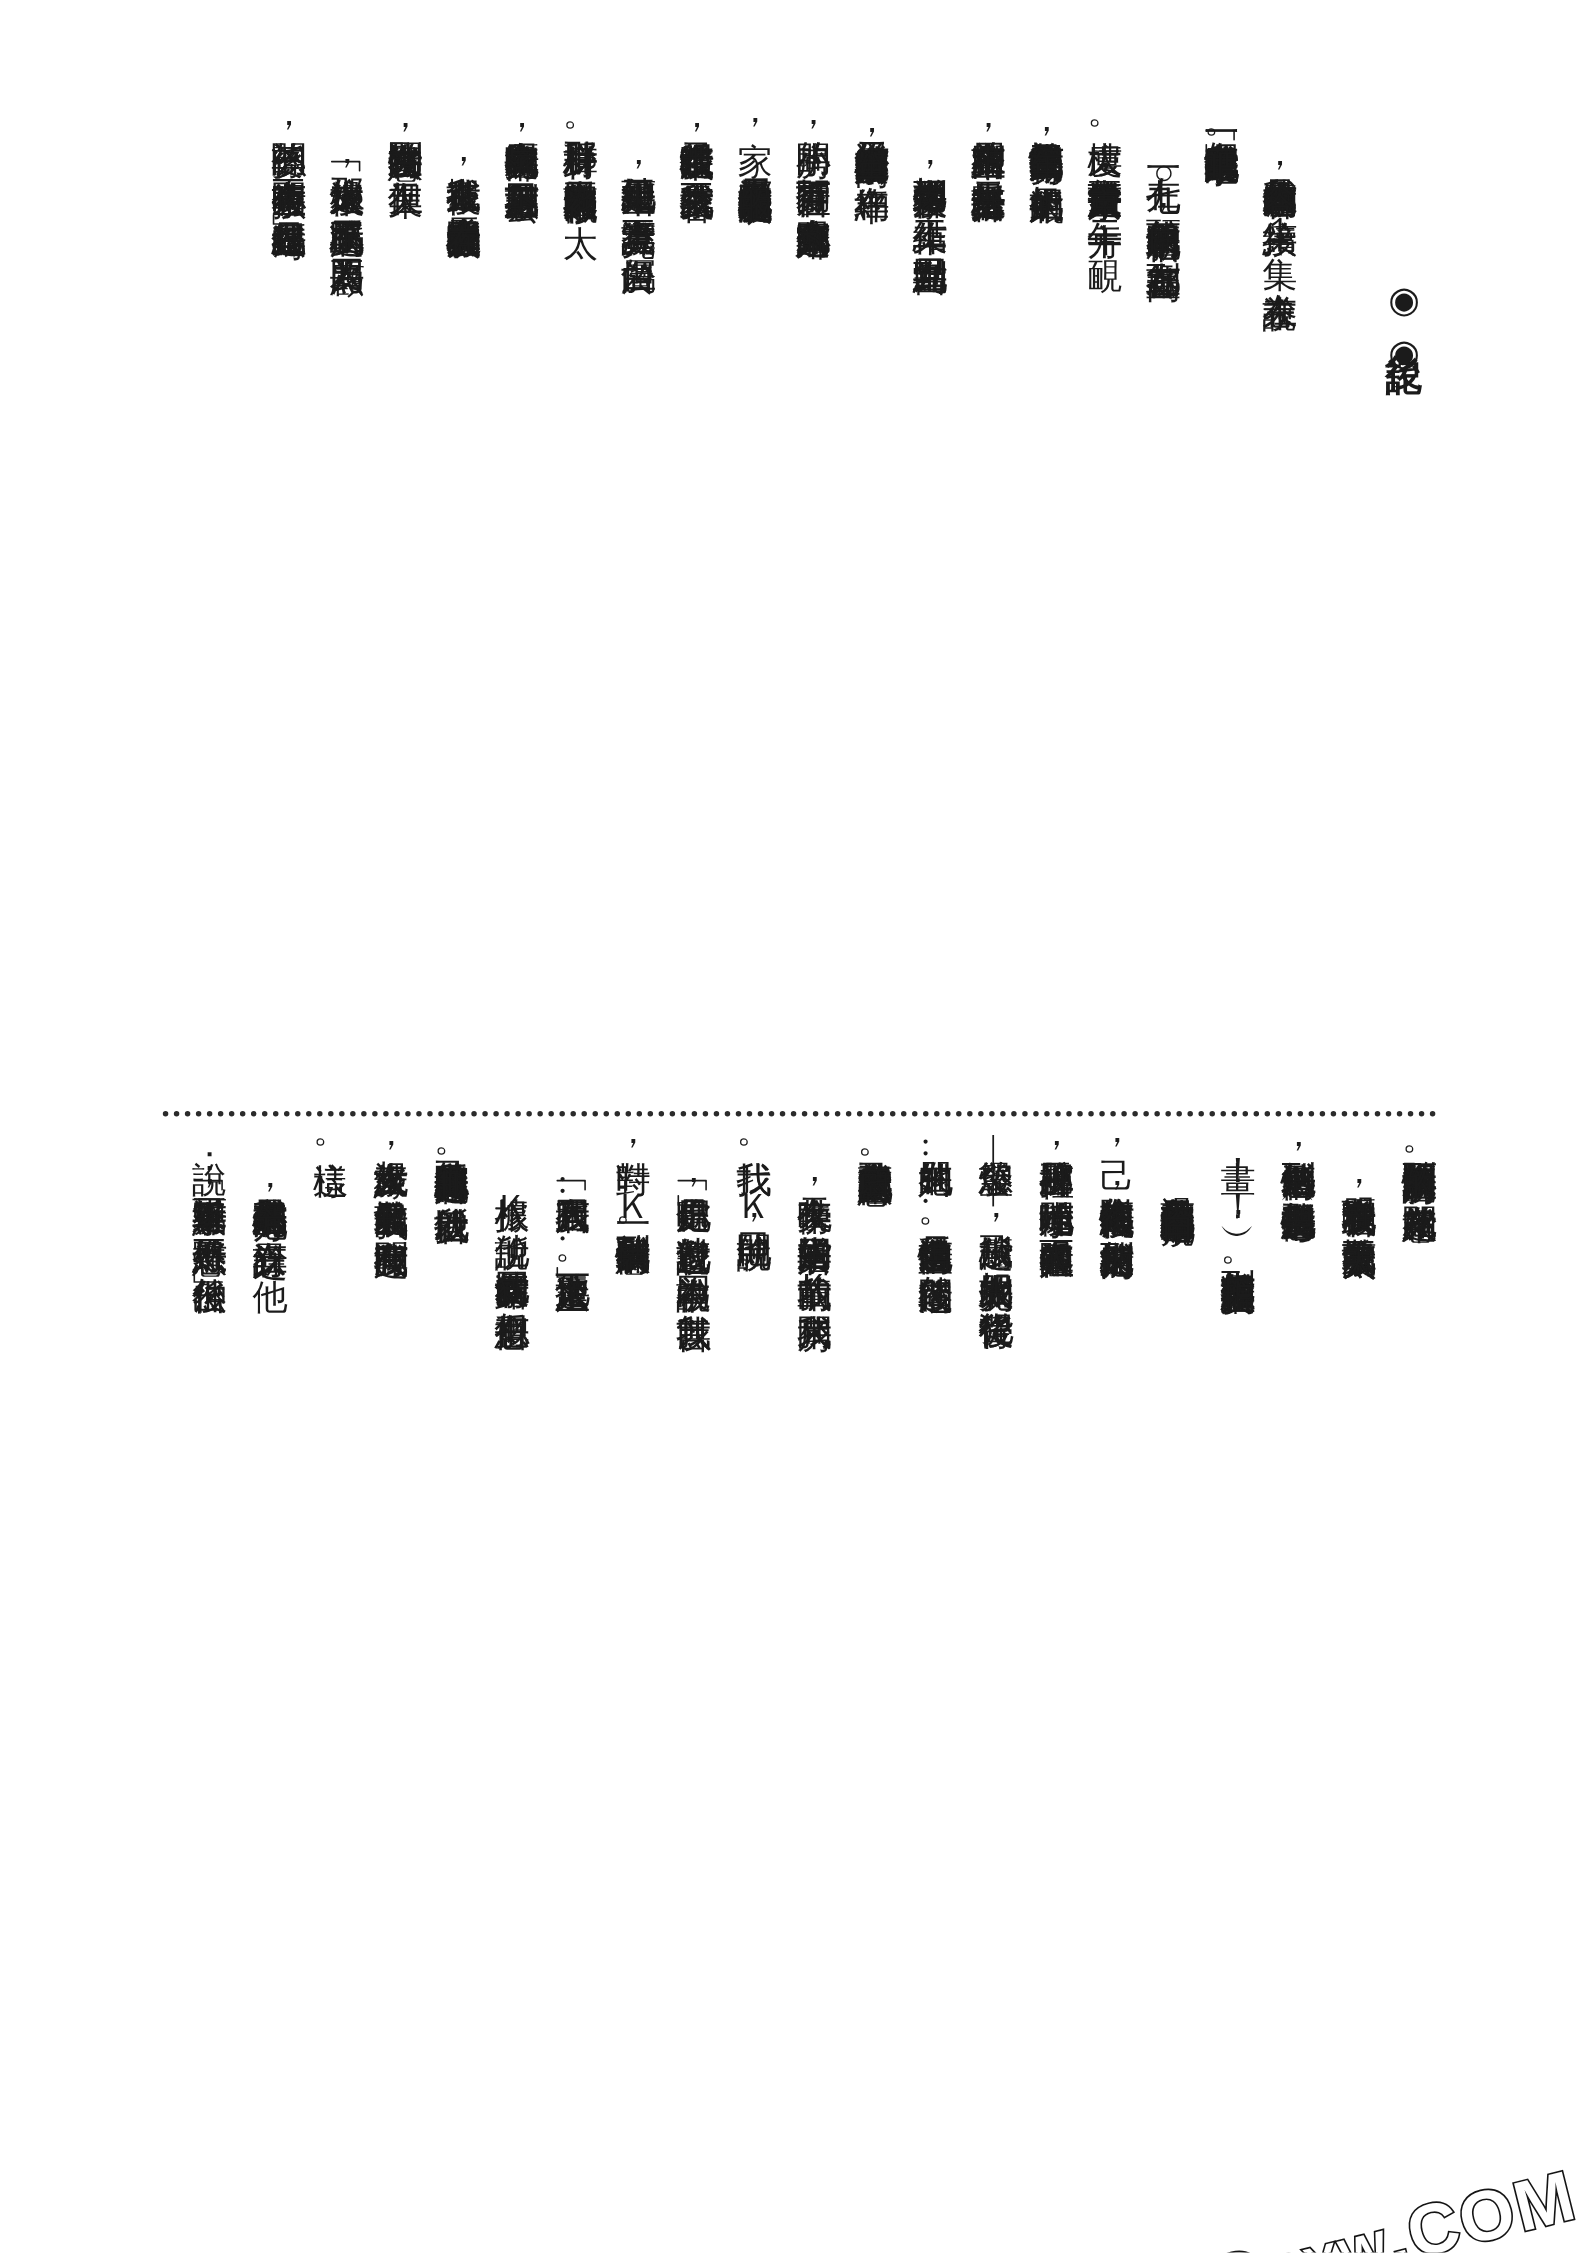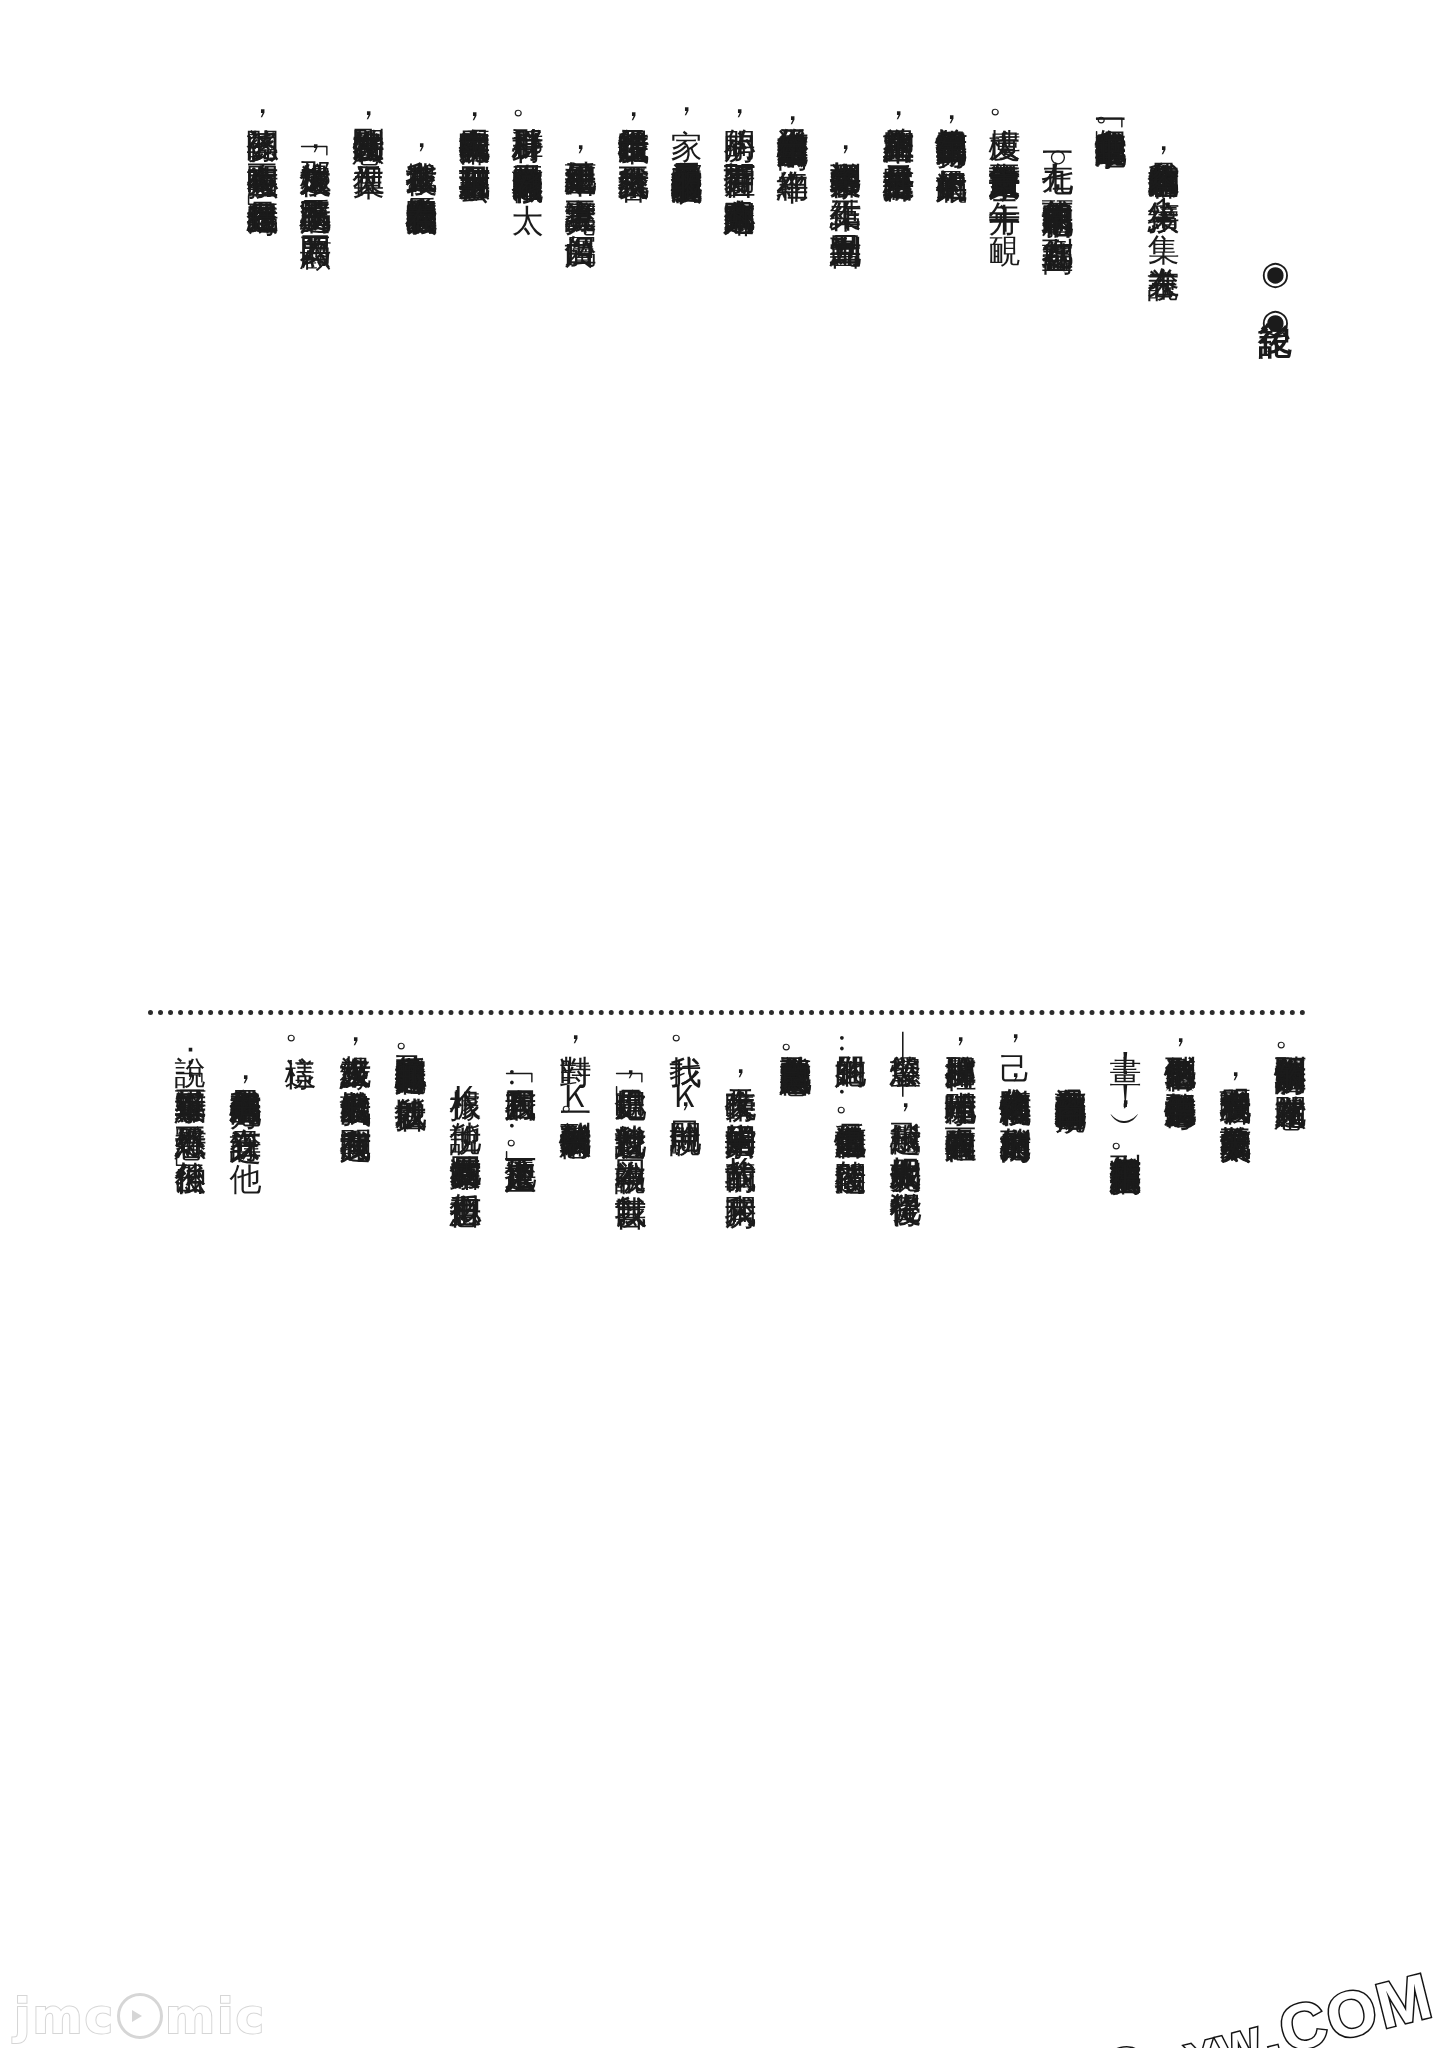--- a/index.html
+++ b/index.html
@@ -138,17 +138,16 @@
       <p class="vcol">對時，Ｋ就一副被我猜到的滿意表情。</p>
       <p class="vcol indent">「我有跟人同居……」他接下來進入主題。</p>
       <p class="vcol indent">根據Ｋ他所說，他的同居女友有暴露狂，似乎有想把自</p>
       <p class="vcol">己的隱私處露給純真處男青年觀看的興趣。所以他就找看</p>
       <p class="vcol">起來就沒女人緣，散發出處男氣氛的我，問我有沒有興趣</p>
       <p class="vcol">這樣。</p>
       <p class="vcol indent">我心想東京果然是個無奇不有的地方，在訝異之餘。他</p>
       <p class="vcol">說：「最近正好手頭有點緊，雖然不好意思…」然後伸出</p>
     </div>
 
-  <div class="wm-left"><span>jmc</span><span class="bird"></span><span>mic</span></div>
 
   <div class="wm-right"><span class="z-big">ZERO</span><span class="z-small">BYW</span><span class="z-big">.COM</span></div>
 
 </div>
 
 </body></html>

